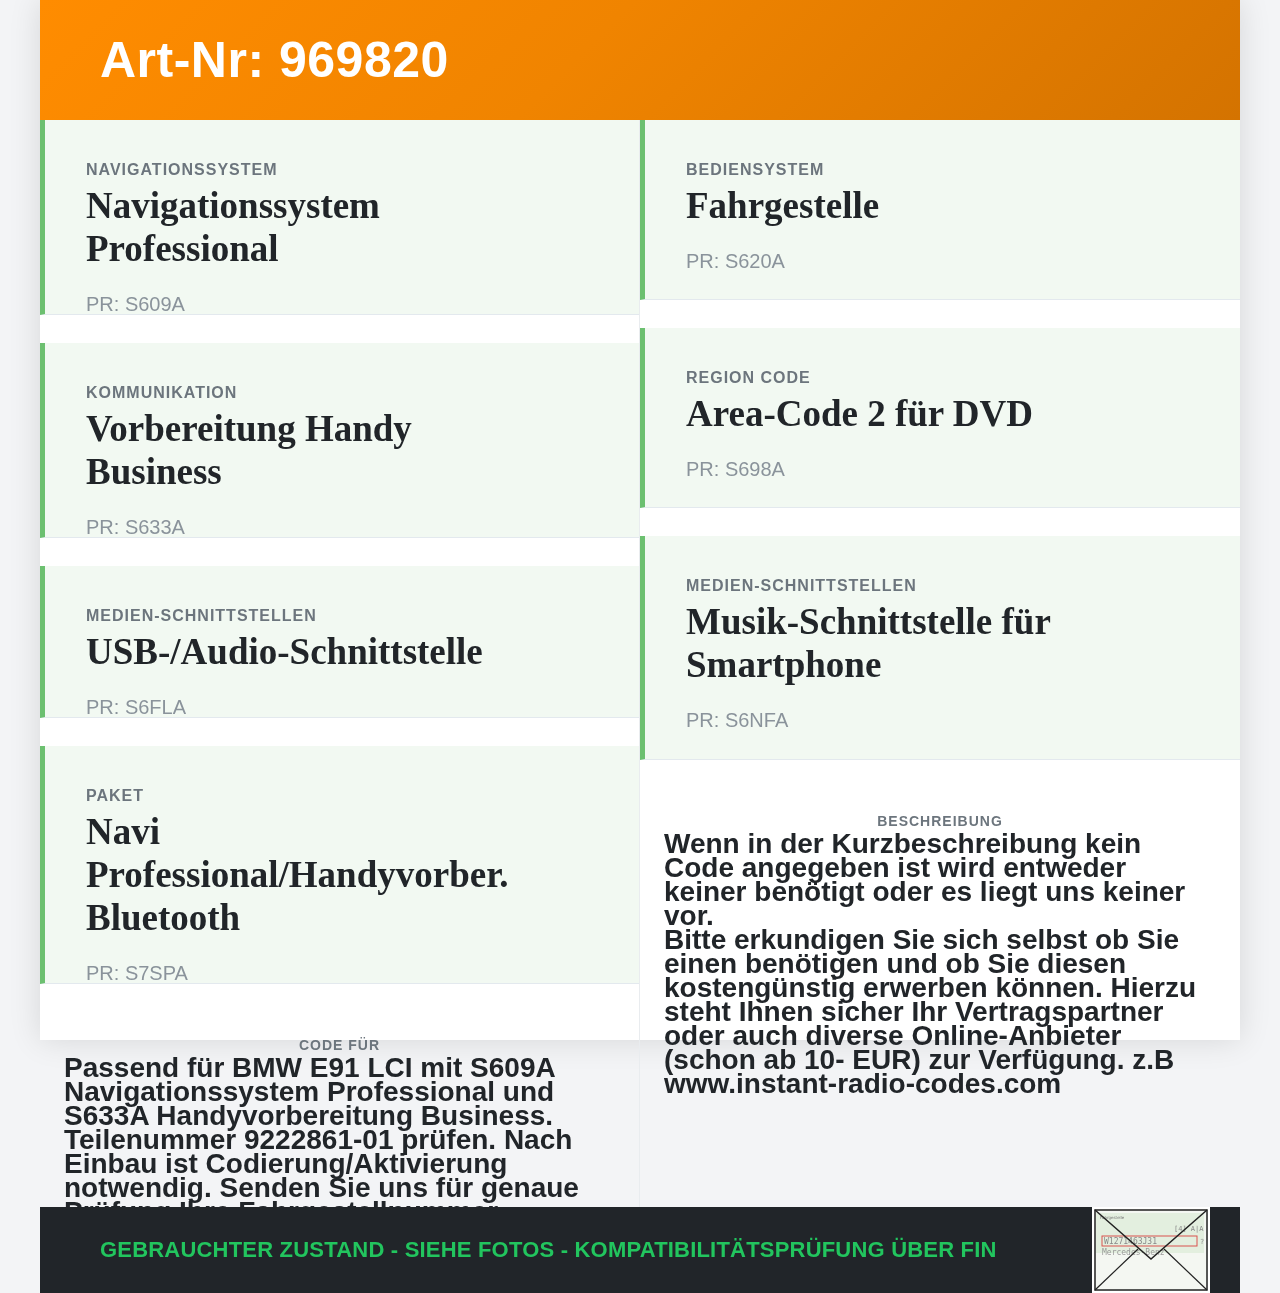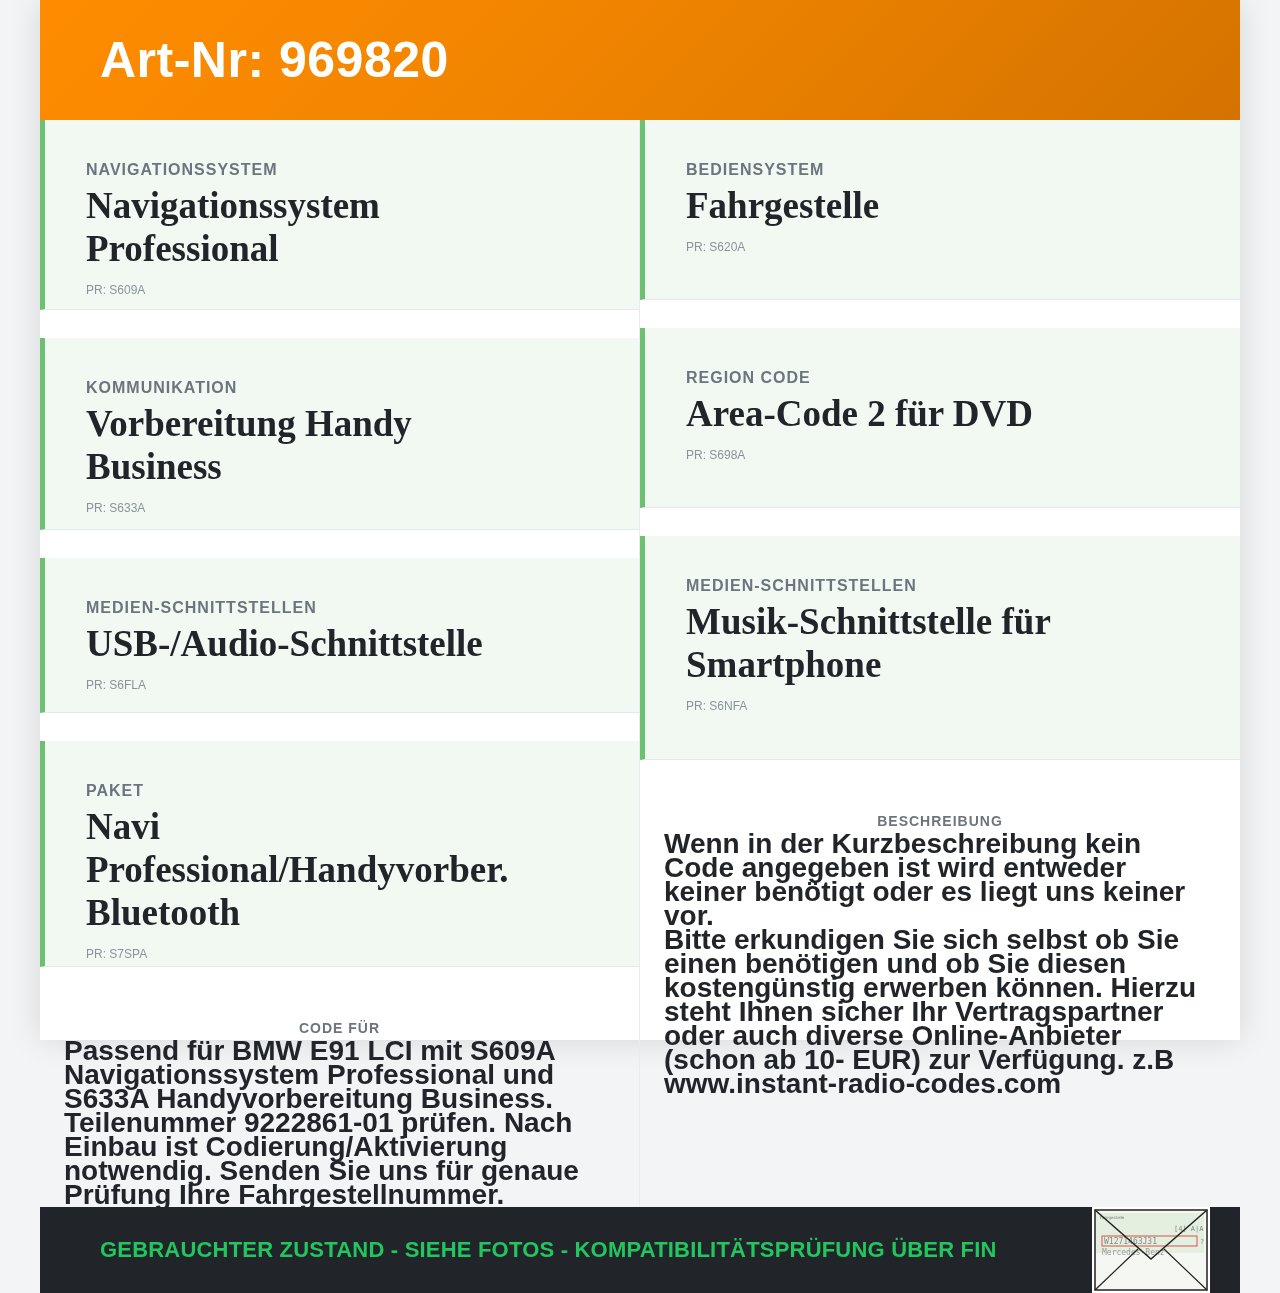--- a/index.html
+++ b/index.html
@@ -52,23 +52,23 @@
   }
   .card .title {
     font-size: 37px;
     font-weight: 700;
     color: #212529;
     line-height: 43px;
     margin-top: 4px;
     font-family: Liberation Serif, serif;
   }
   .card .pr {
-    font-size: 12px;
+    font-size: 20px;
     color: #8a939b;
-    margin-top: 10px;
+    margin-top: 24px;
     line-height: 20px;
   }
   .textblock {
     padding: 24px 24px 0 24px;
   }
   .textblock .lbl {
     font-size: 14px;
     font-weight: 700;
     color: #6c757d;
     letter-spacing: 1px;

